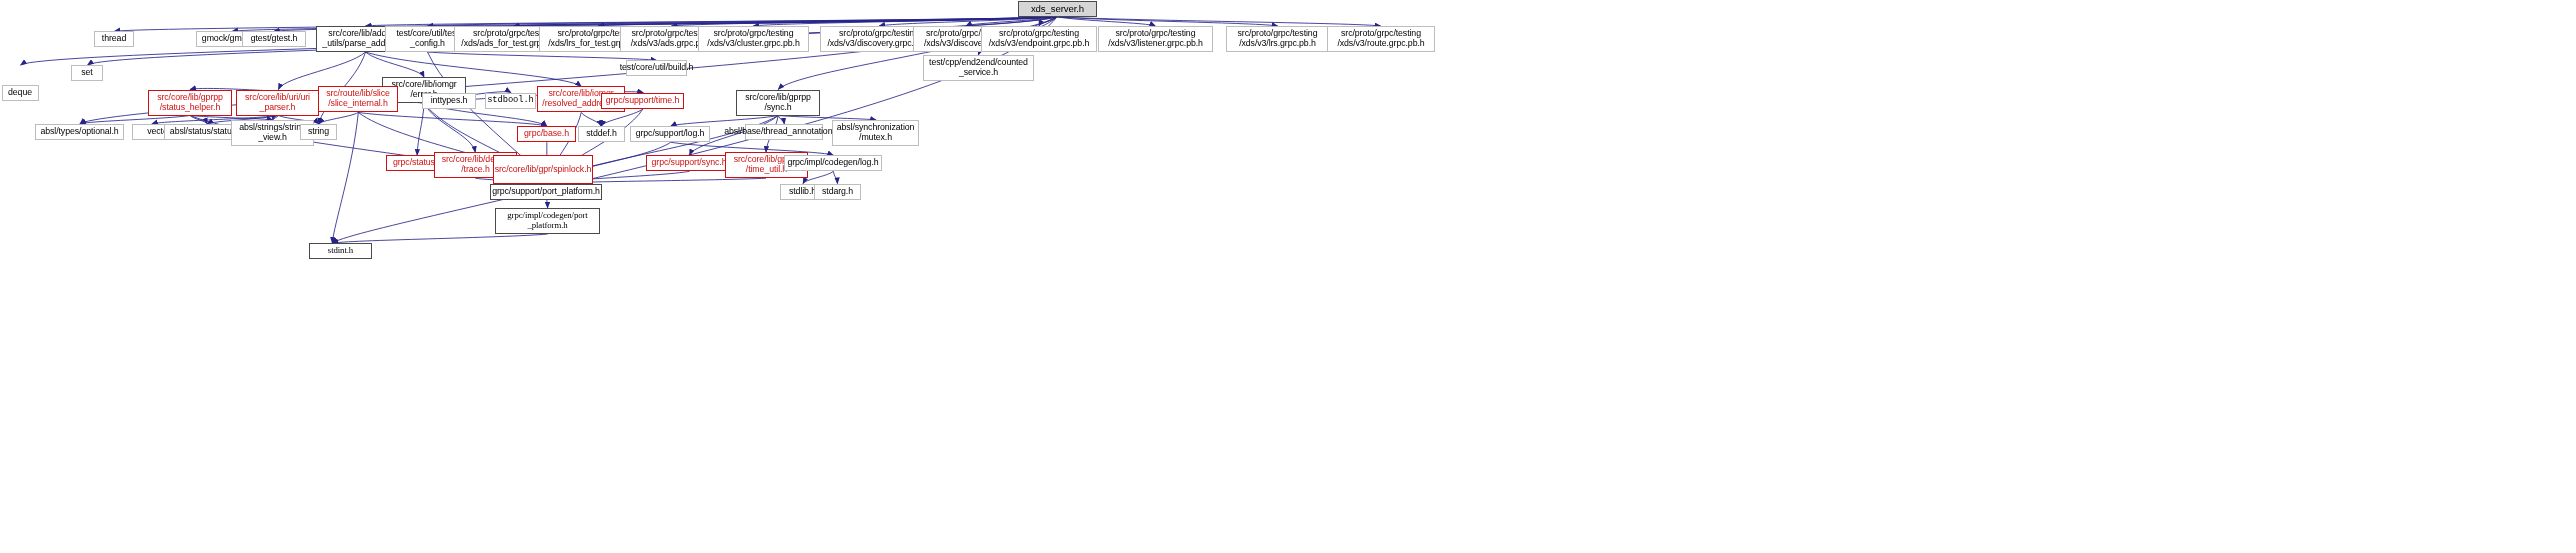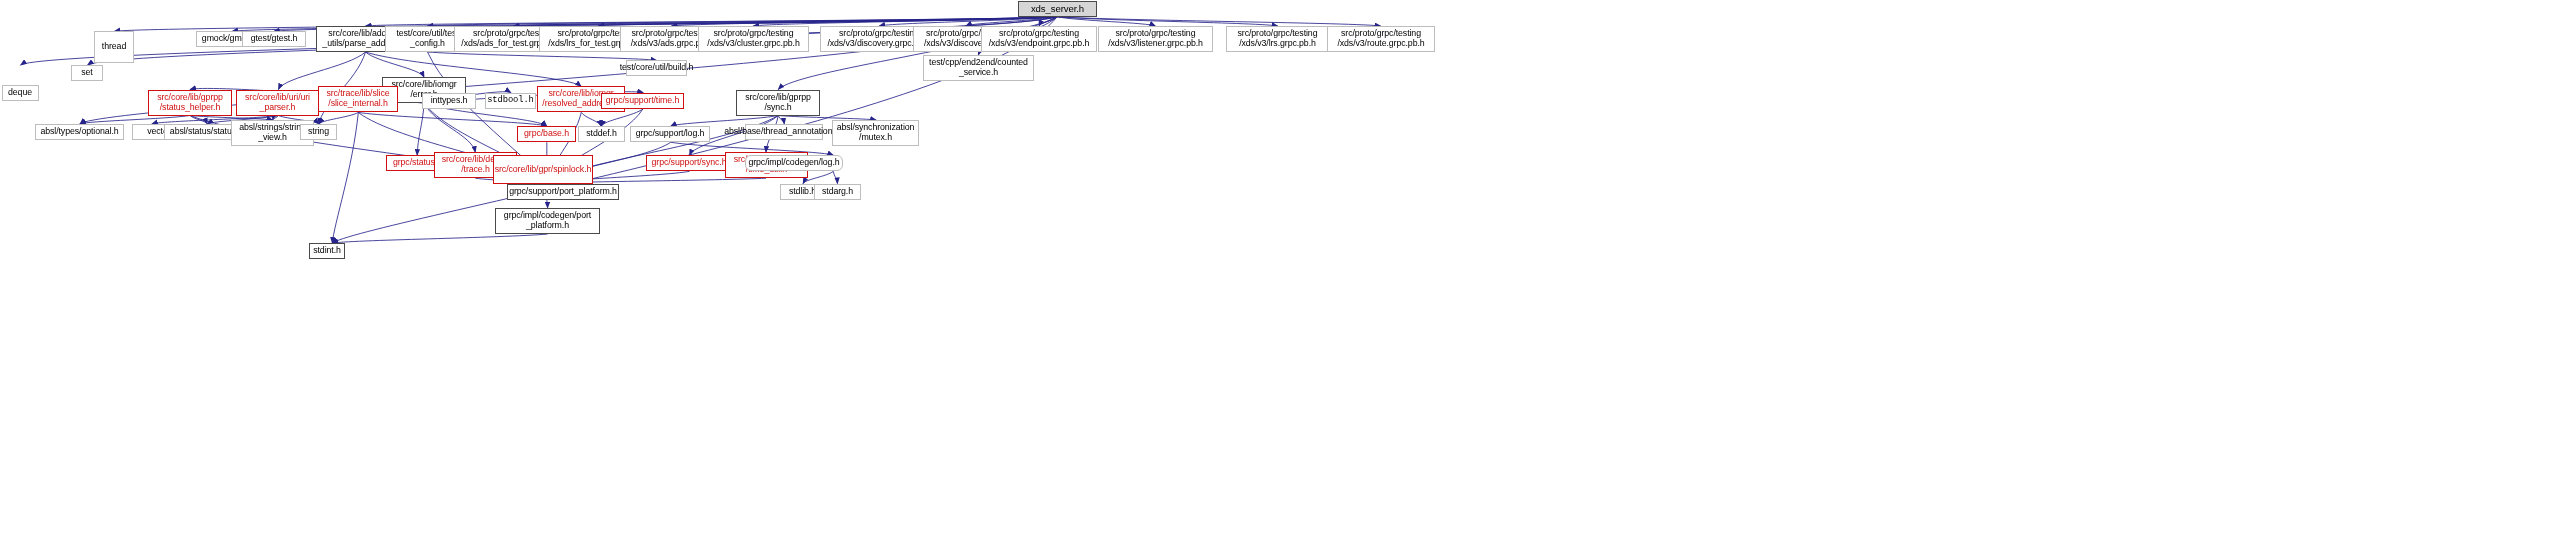--- a/index.html
+++ b/index.html
@@ -131,21 +131,21 @@
         <path d="M1089,224 C1080.7445,230.72 1052.2018,234.4 1049.5,240" marker-end="url(#arrow)"></path>
         <path d="M1089,224 C1090.1495,230.72 1094.1238,234.4 1094.5,240" marker-end="url(#arrow)"></path>
         <path d="M714.5,261 C714.709,265.62 715.4316,268.15 715.5,272" marker-end="url(#arrow)"></path>
         <path d="M715.5,306 C656.6665,311.04 453.2546,313.8 434,318" marker-end="url(#arrow)"></path>
       </g>
   </svg>
   <div id="nodes">
       <div class="node root" style="left: 1018px; top: 0.8px; width: 79px; height: 16px;">xds_server.h</div>
       <div class="node" style="left: 1.5px; top: 65px; width: 37px; height: 16px; margin-top: 20px;">deque</div>
       <div class="node" style="left: 71px; top: 65px; width: 32px; height: 16px;">set</div>
-      <div class="node" style="left: 94px; top: 31px; width: 40px; height: 32px;">thread</div>
+      <div class="node" style="left: 94px; top: 31px; width: 40px; height: 16px;">thread</div>
       <div class="node" style="left: 196px; top: 31px; width: 72px; height: 16px;">gmock/gmock.h</div>
       <div class="node" style="left: 242px; top: 31px; width: 64px; height: 16px;">gtest/gtest.h</div>
       <div class="node dark" style="left: 316px; top: 26px; width: 99px; height: 26px;">src/core/lib/address
 _utils/parse_address.h</div>
       <div class="node" style="left: 385px; top: 26px; width: 85px; height: 26px;">test/core/util/test
 _config.h</div>
       <div class="node" style="left: 454px; top: 26px; width: 118px; height: 26px;">src/proto/grpc/testing
 /xds/ads_for_test.grpc.pb.h</div>
       <div class="node" style="left: 539px; top: 26px; width: 117px; height: 26px;">src/proto/grpc/testing
 /xds/lrs_for_test.grpc.pb.h</div>
@@ -167,21 +167,21 @@
 /xds/v3/route.grpc.pb.h</div>
       <div class="node" style="left: 626px; top: 60px; width: 61px; height: 16px;">test/core/util/build.h</div>
       <div class="node" style="left: 923px; top: 55px; width: 111px; height: 26px;">test/cpp/end2end/counted
 _service.h</div>
       <div class="node dark" style="left: 382px; top: 77px; width: 84px; height: 26px;">src/core/lib/iomgr
 /error.h</div>
       <div class="node red" style="left: 148px; top: 90px; width: 84px; height: 26px;">src/core/lib/gprpp
 /status_helper.h</div>
       <div class="node red" style="left: 236px; top: 90px; width: 83px; height: 26px;">src/core/lib/uri/uri
 _parser.h</div>
-      <div class="node red" style="left: 318px; top: 86px; width: 80px; height: 26px;">src/trace/lib/slice
+      <div class="node red" style="left: 318px; top: 86px; width: 80px; height: 26px;">src/route/lib/slice
 /slice_internal.h</div>
       <div class="node" style="left: 422px; top: 93px; width: 54px; height: 16px;">inttypes.h</div>
       <div class="node" style="left: 485px; top: 93px; width: 51px; height: 16px; font-family: Liberation Mono, monospace;">stdbool.h</div>
       <div class="node red" style="left: 537px; top: 86px; width: 88px; height: 26px;">src/core/lib/iomgr
 /resolved_address.h</div>
       <div class="node red" style="left: 601px; top: 93px; width: 83px; height: 16px;">grpc/support/time.h</div>
       <div class="node dark" style="left: 736px; top: 90px; width: 84px; height: 26px;">src/core/lib/gprpp
 /sync.h</div>
       <div class="node" style="left: 35px; top: 124px; width: 89px; height: 16px;">absl/types/optional.h</div>
       <div class="node" style="left: 132px; top: 124px; width: 40px; height: 16px; padding-left: 16px;">vector</div>
@@ -195,22 +195,22 @@
       <div class="node" style="left: 745px; top: 124px; width: 78px; height: 16px;">absl/base/thread_annotations.h</div>
       <div class="node" style="left: 832px; top: 120px; width: 87px; height: 26px;">absl/synchronization
 /mutex.h</div>
       <div class="node red" style="left: 386px; top: 155px; width: 63px; height: 16px;">grpc/status.h</div>
       <div class="node red" style="left: 434px; top: 152px; width: 83px; height: 26px;">src/core/lib/debug
 /trace.h</div>
       <div class="node red" style="left: 493px; top: 155px; width: 100px; height: 29px;">src/core/lib/gpr/spinlock.h</div>
       <div class="node red" style="left: 646px; top: 155px; width: 86px; height: 16px;">grpc/support/sync.h</div>
       <div class="node red" style="left: 725px; top: 152px; width: 83px; height: 26px;">src/core/lib/gprpp
 /time_util.h</div>
-      <div class="node" style="left: 745px; top: 155px; width: 98px; height: 16px; border-radius: 6px;">grpc/impl/codegen/log.h</div>
+      <div class="node" style="left: 784px; top: 155px; width: 98px; height: 16px;">grpc/impl/codegen/log.h</div>
       <div class="node" style="left: 780px; top: 184px; width: 45px; height: 16px;">stdlib.h</div>
       <div class="node" style="left: 814px; top: 184px; width: 47px; height: 16px;">stdarg.h</div>
-      <div class="node dark" style="left: 490px; top: 184px; width: 112px; height: 16px; margin-left: 17px;">grpc/support/port_platform.h</div>
-      <div class="node dark" style="left: 495px; top: 208px; width: 105px; height: 26px;">grpc/impl/codegen/port
+      <div class="node dark" style="left: 490px; top: 184px; width: 112px; height: 16px;">grpc/support/port_platform.h</div>
+      <div class="node dark" style="left: 495px; top: 208px; width: 105px; height: 26px; font-family: Liberation Serif, serif;">grpc/impl/codegen/port
 _platform.h</div>
-      <div class="node dark" style="left: 309px; top: 243px; width: 36px; height: 16px;">stdint.h</div>
+      <div class="node dark" style="left: 309px; top: 243px; width: 63px; height: 16px; font-family: Liberation Serif, serif;">stdint.h</div>
     </div>
 </div>
 
 
 </body></html>

